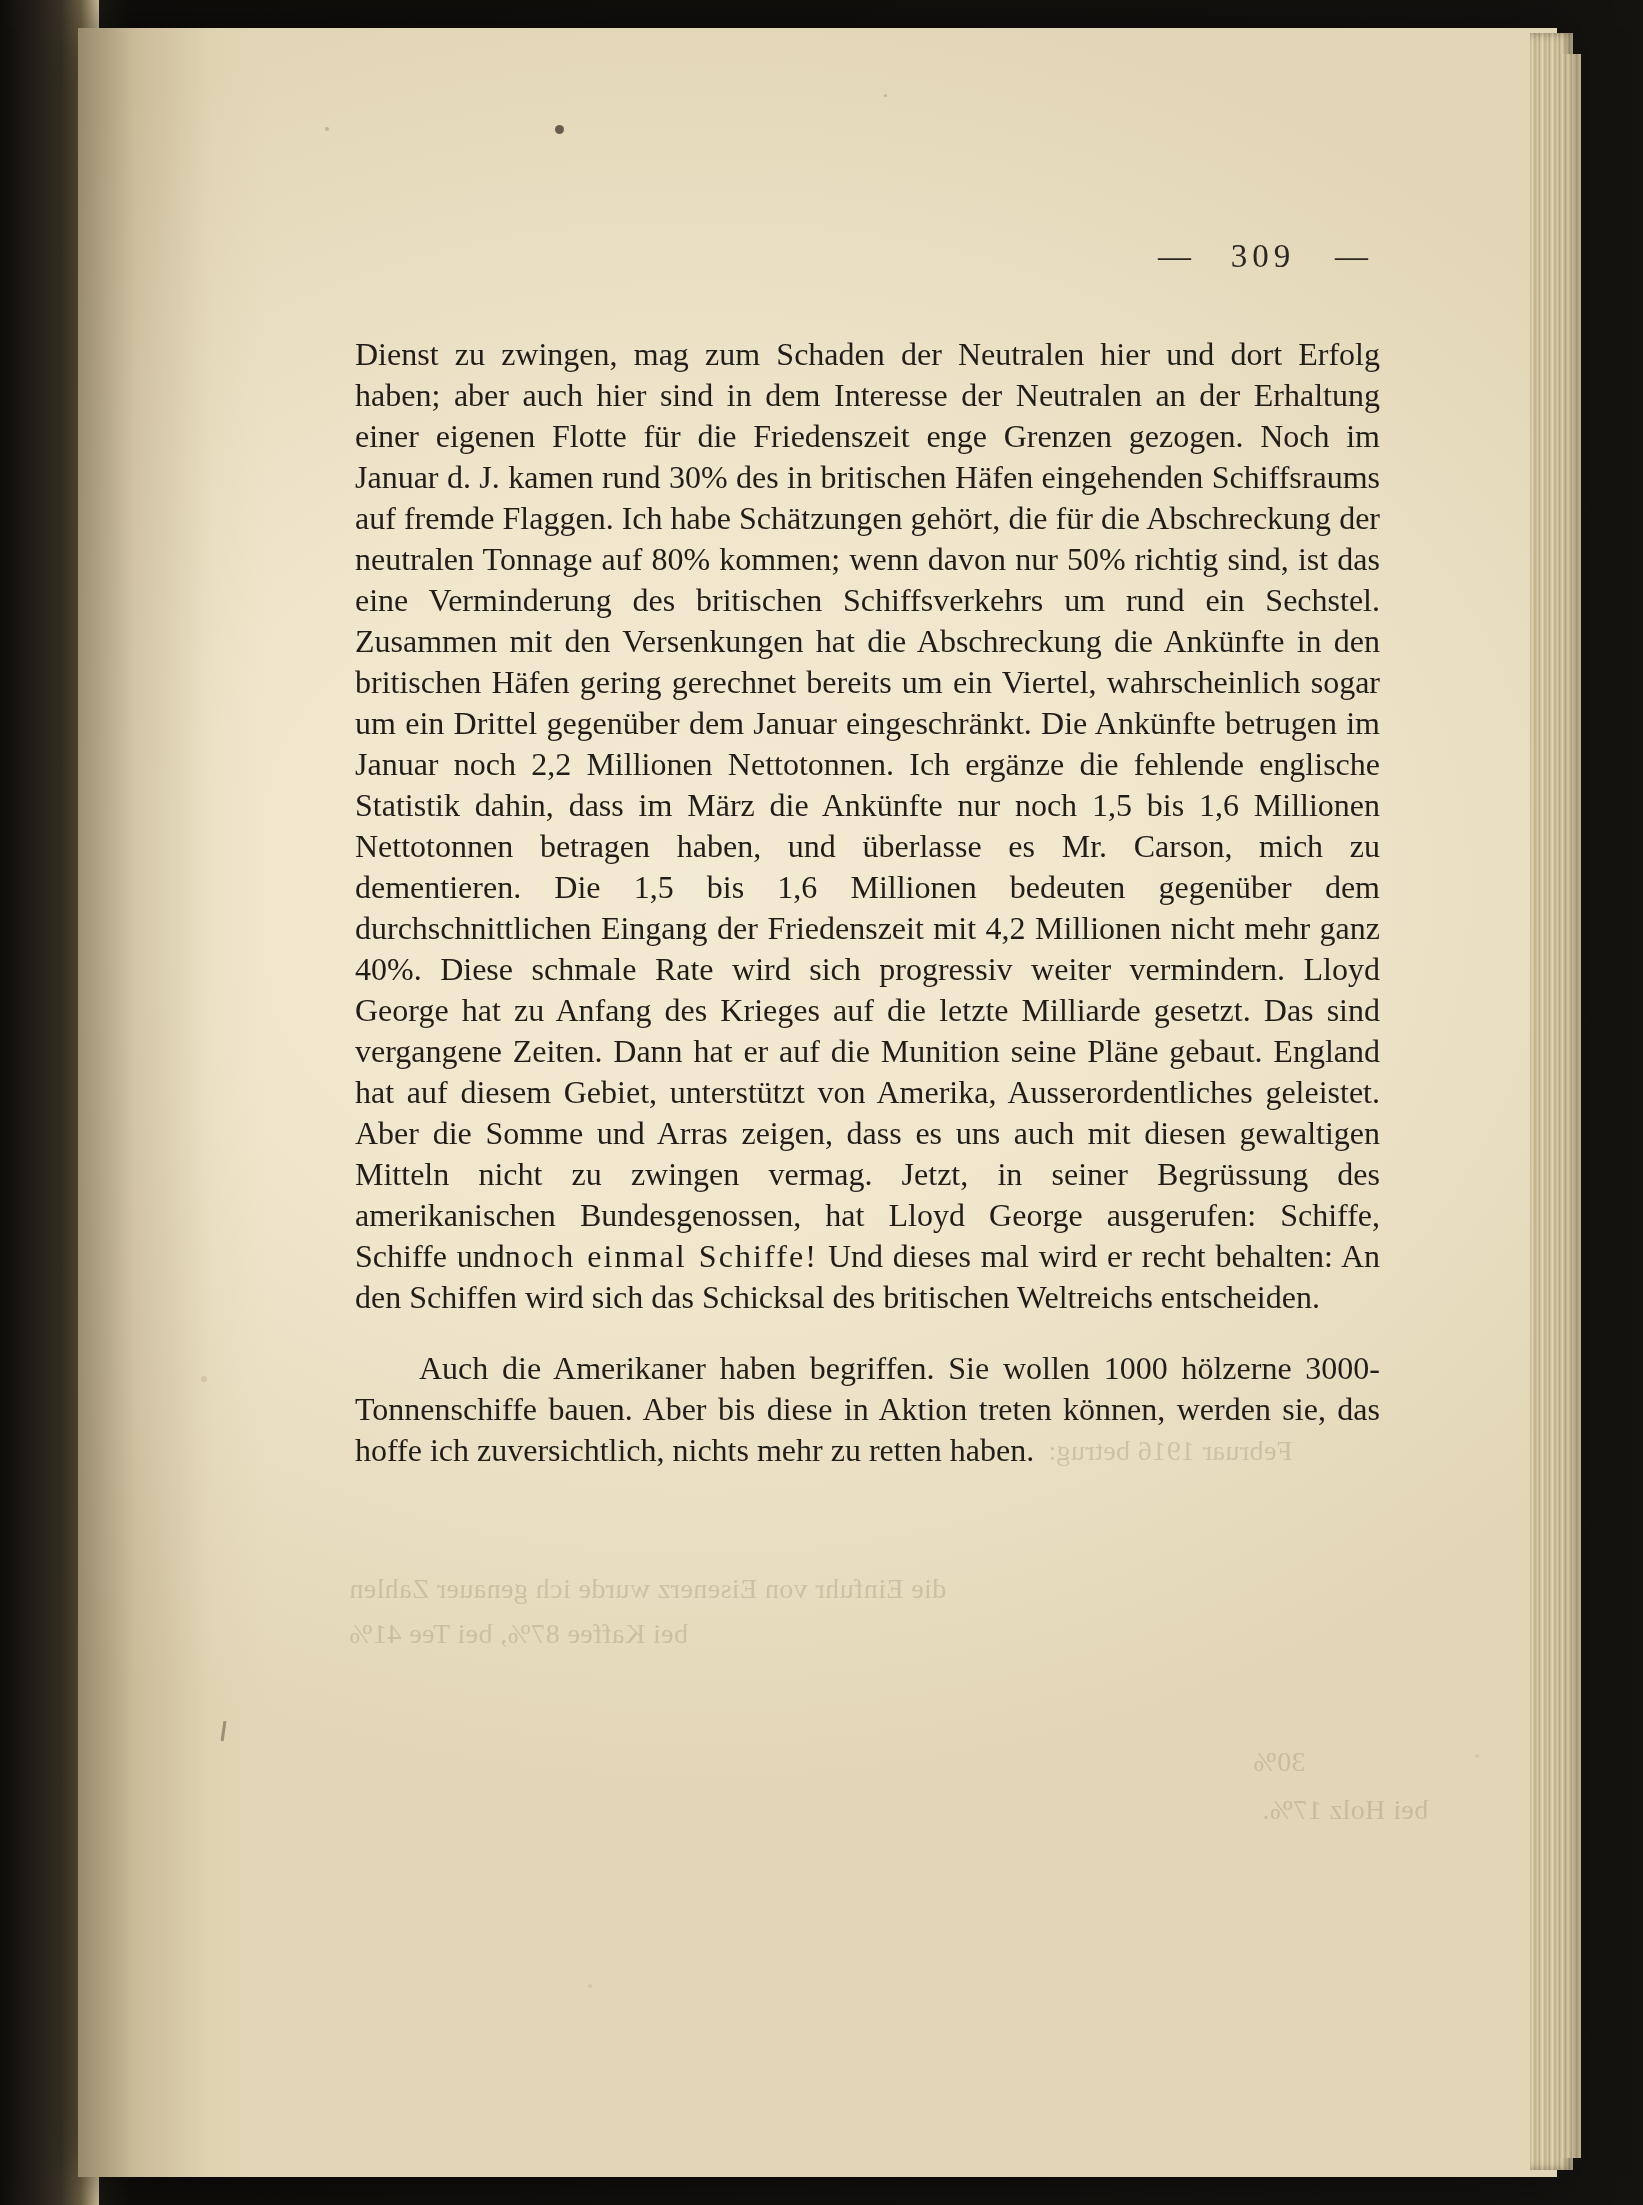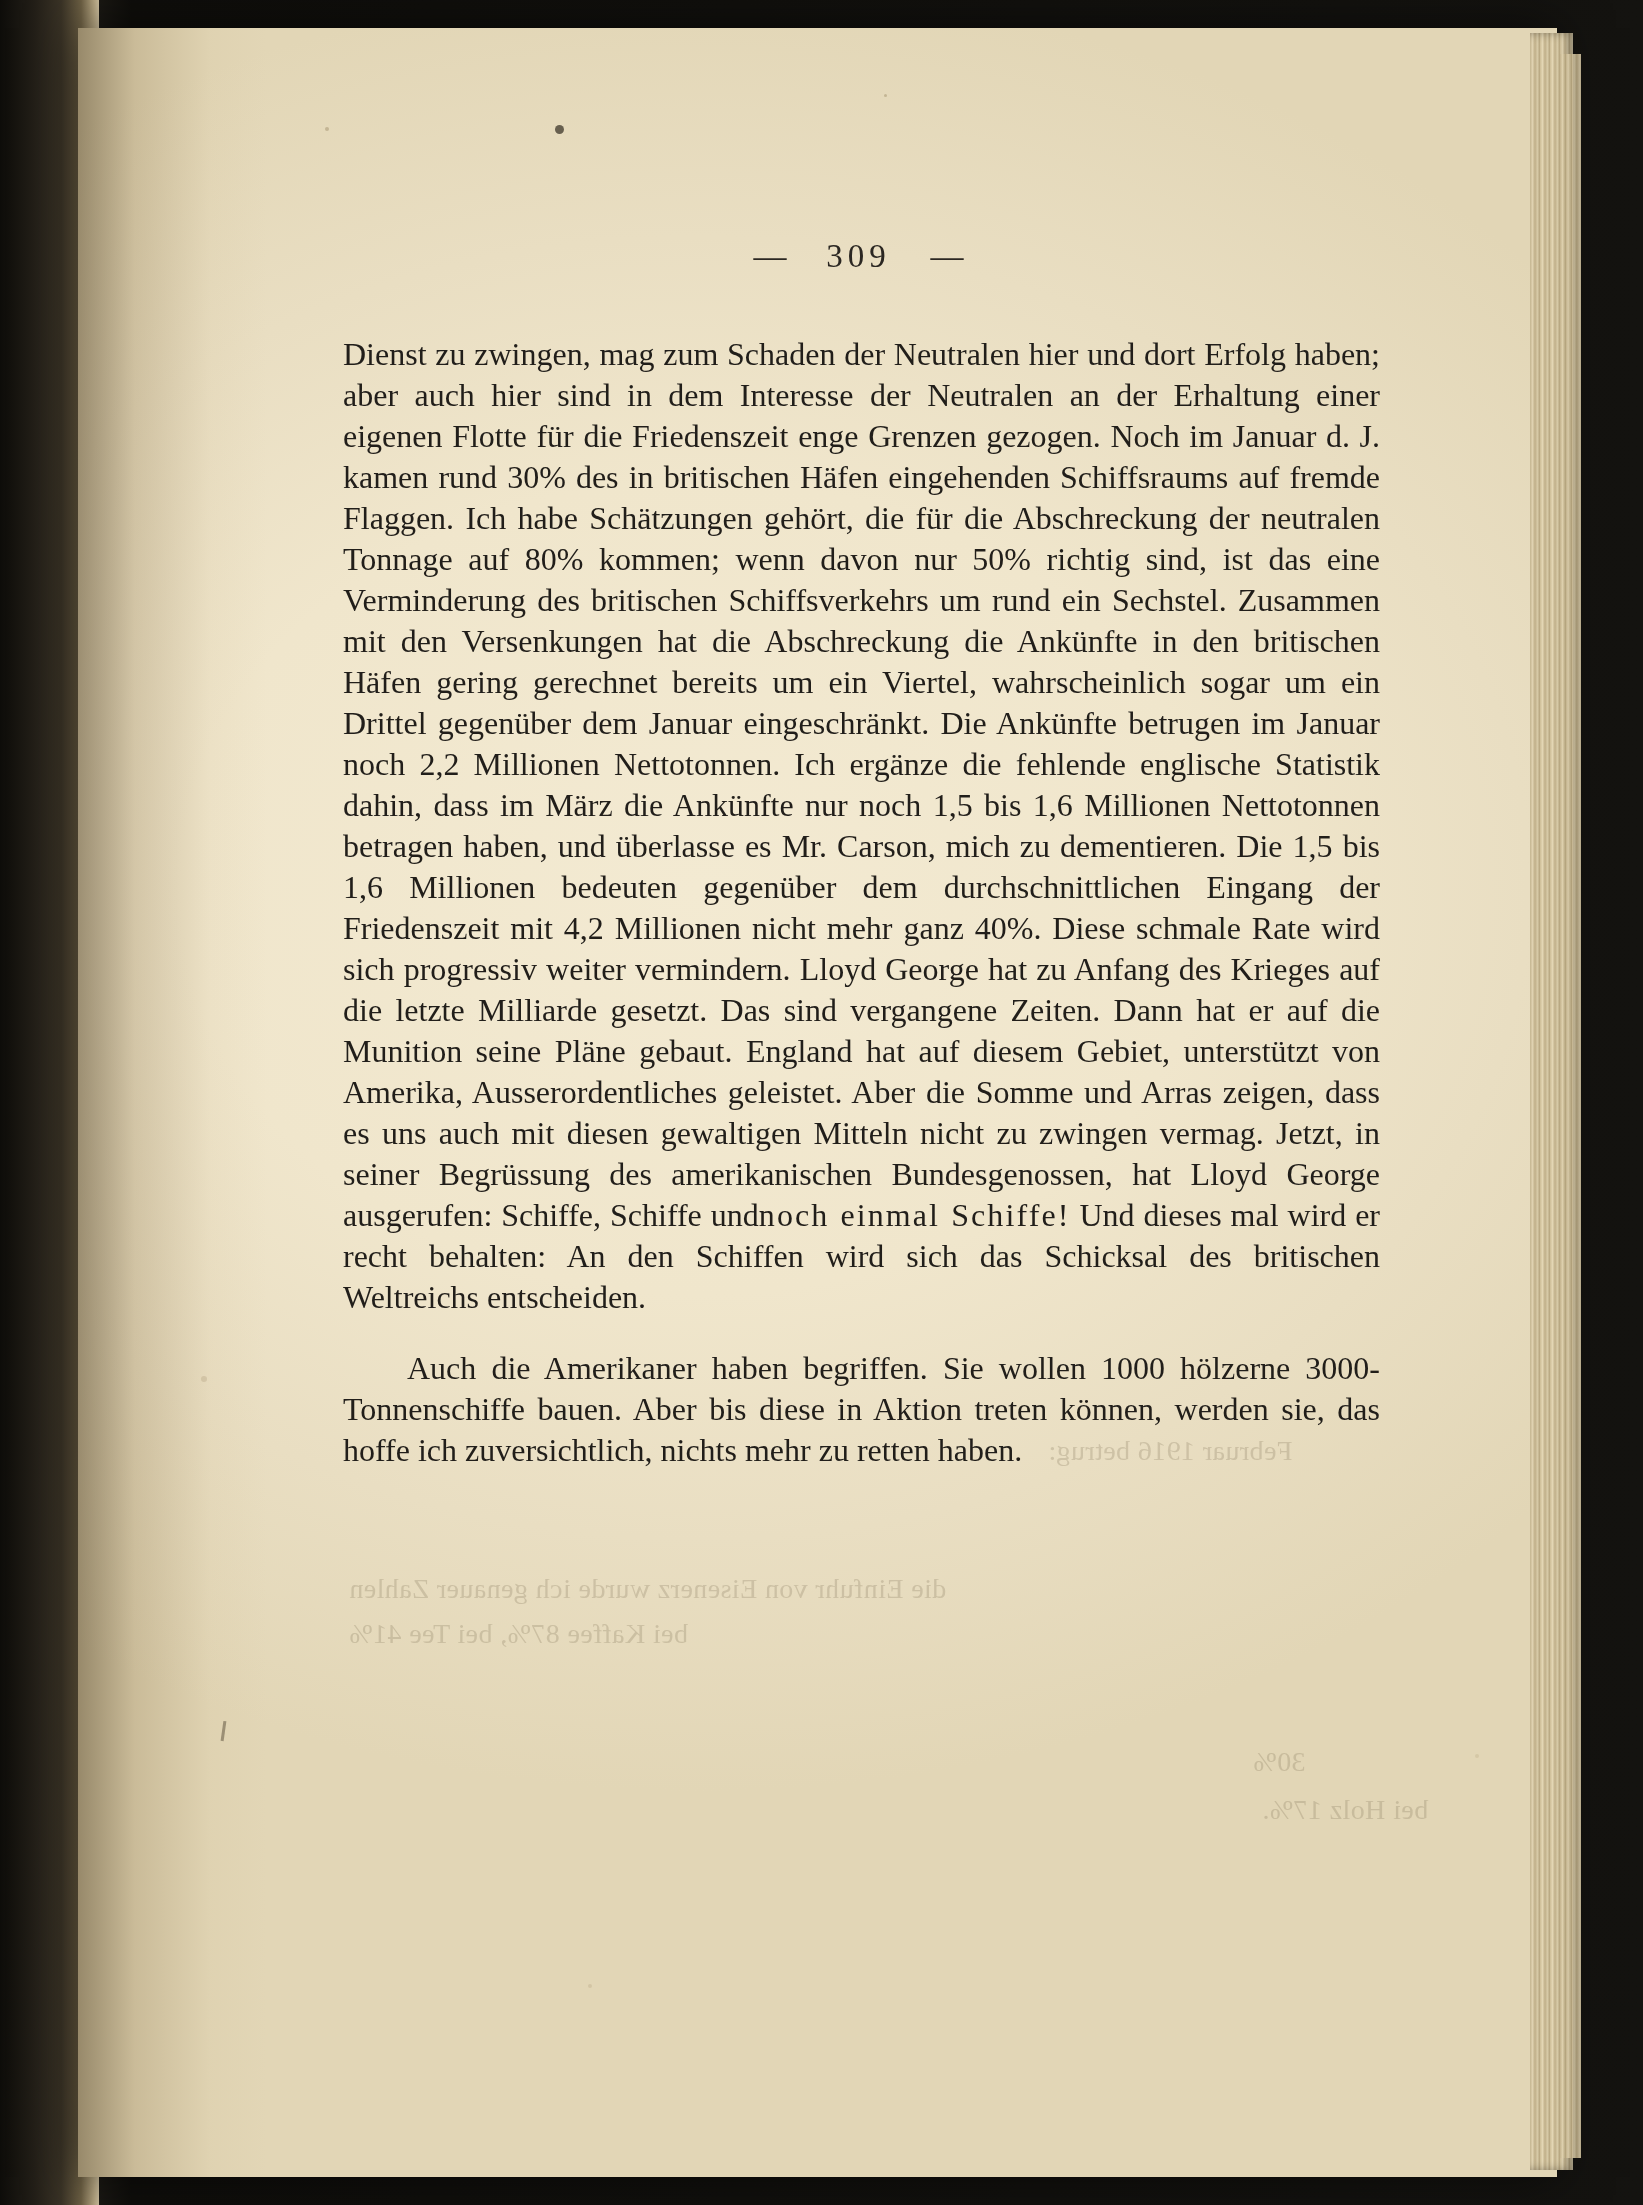--- a/index.html
+++ b/index.html
@@ -95,21 +95,21 @@
     pointer-events: none;
     white-space: nowrap;
     letter-spacing: 0.4px;
   }
 
   .folio {
     position: absolute;
     left: 271px;
     top: 210px;
     width: 1019px;
-    text-align: center;
+    text-align: right;
     font-size: 33px;
     letter-spacing: 5px;
     color: #2b2722;
     font-family: "Liberation Serif", serif;
   }
   .folio .dashes { letter-spacing: 0; }
 
   .body-block {
     position: absolute;
     left: 265px;
@@ -117,21 +117,21 @@
     width: 1037px;
     color: #211e1a;
     font-size: 32px;
     line-height: 41px;
     text-align: justify;
     text-justify: inter-word;
     font-family: "Liberation Serif", serif;
   }
 
   .body-block p {
-    margin: 0 0 0 0;
+    margin: 0 0 0 12px;
   }
   .body-block p.first { text-indent: 0; }
   .body-block p.indent { text-indent: 64px; margin-top: 30px; }
 
   .spaced {
     letter-spacing: 2.1px;
   }
 
   
   .fleck {

